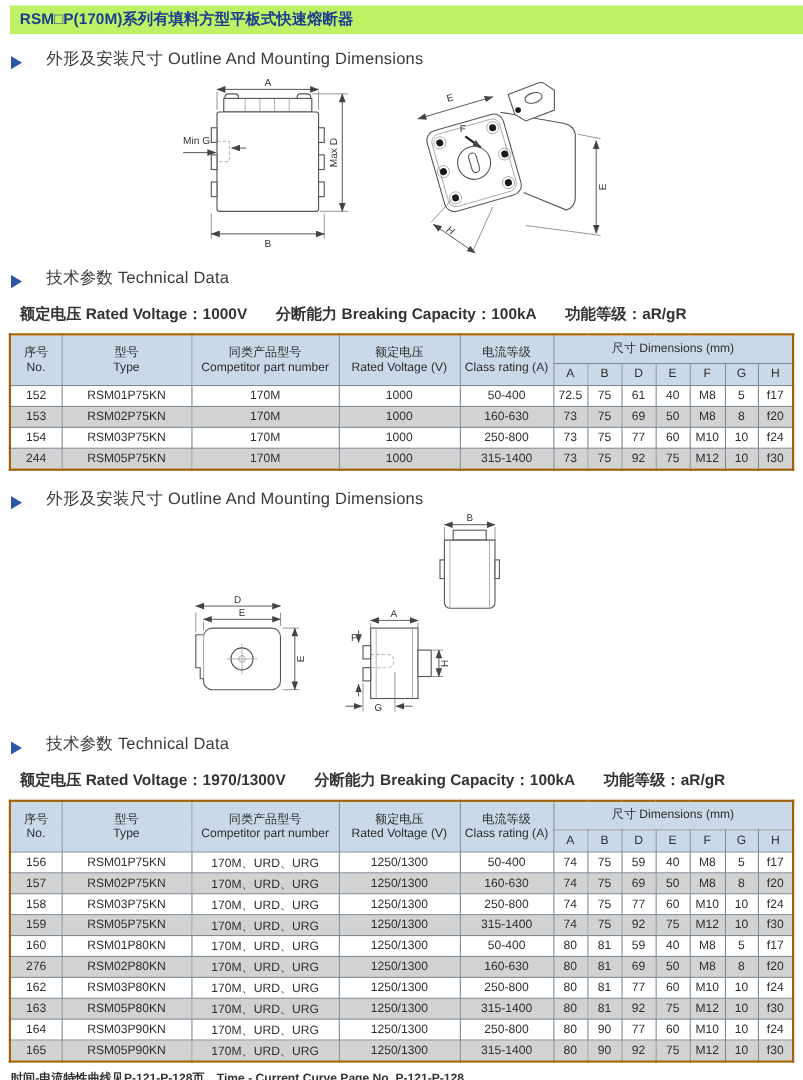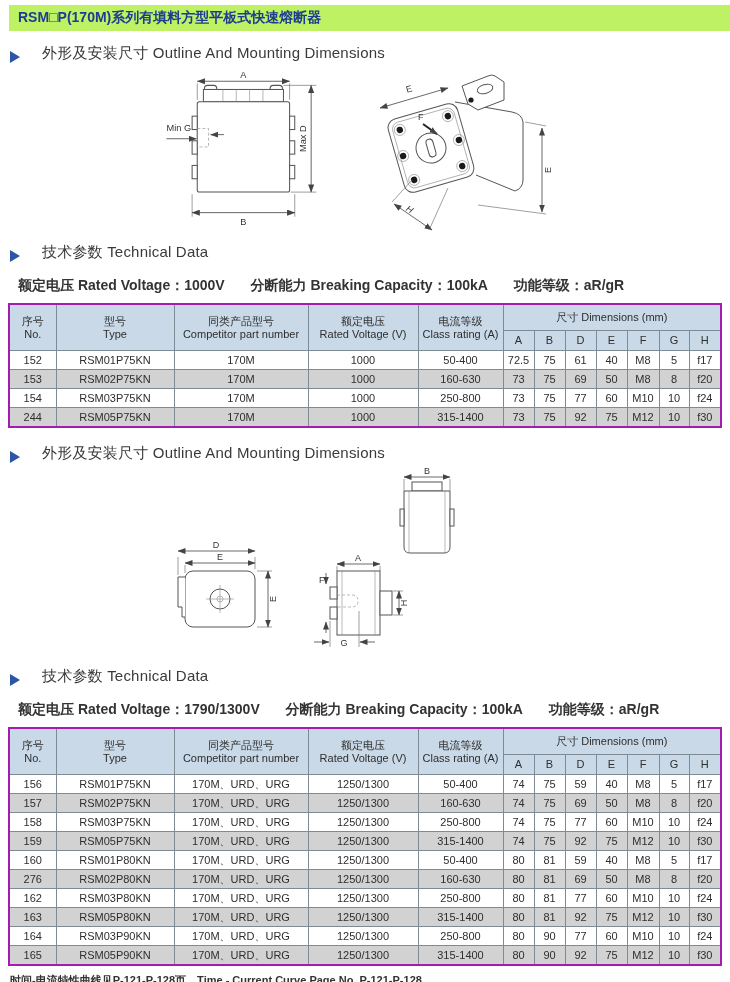--- a/index.html
+++ b/index.html
@@ -31,21 +31,21 @@
   .drawings1 { height:168px; margin-top:2px; display:flex; justify-content:center; align-items:center; gap:48px; }
   .drawings2 { height:186px; margin-top:4px; }
   .drawings2 svg { margin-left:162px; }
 
   .spec-line { margin:15px 0 0 18px; font-size:14px; font-weight:bold; color:#333; }
   .spec-line span { margin-right:22px; }
 
   table.data {
     border-collapse:collapse; table-layout:fixed; width:712px;
     margin:8px 0 0 8px; font-size:11px; color:#2e2e2e;
-    border:2px solid #a21caf;
+    border:2px solid #a16207;
   }
   table.data th, table.data td {
     border:1px solid #7f8b94; text-align:center; vertical-align:middle; padding:0;
     overflow:hidden; white-space:nowrap;
   }
   table.data thead th { background:#c9d9e7; font-weight:normal; line-height:1.12; }
   table.data thead tr.r1 th { height:25px; }
   table.data thead tr.r2 th { height:19px; }
   table.data tbody td { height:18px; background:#ffffff; }
   table.data tbody tr:nth-child(even) td { background:#d2d2d2; }
@@ -374,21 +374,21 @@
     </g>
   </svg>
 </div>
 
 <div class="section-h h-mt4">
   <span class="tri"></span>
   <span class="txt">技术参数 Technical  Data</span>
 </div>
 
 <div class="spec-line">
-  <span>额定电压 Rated Voltage：1790/1300V</span>
+  <span>额定电压 Rated Voltage：1970/1300V</span>
   <span>分断能力 Breaking Capacity：100kA</span>
   <span>功能等级：aR/gR</span>
 </div>
 
 <table class="data">
   <colgroup>
     <col style="width:47px">
       <col style="width:118px">
       <col style="width:134px">
     <col style="width:110px">

